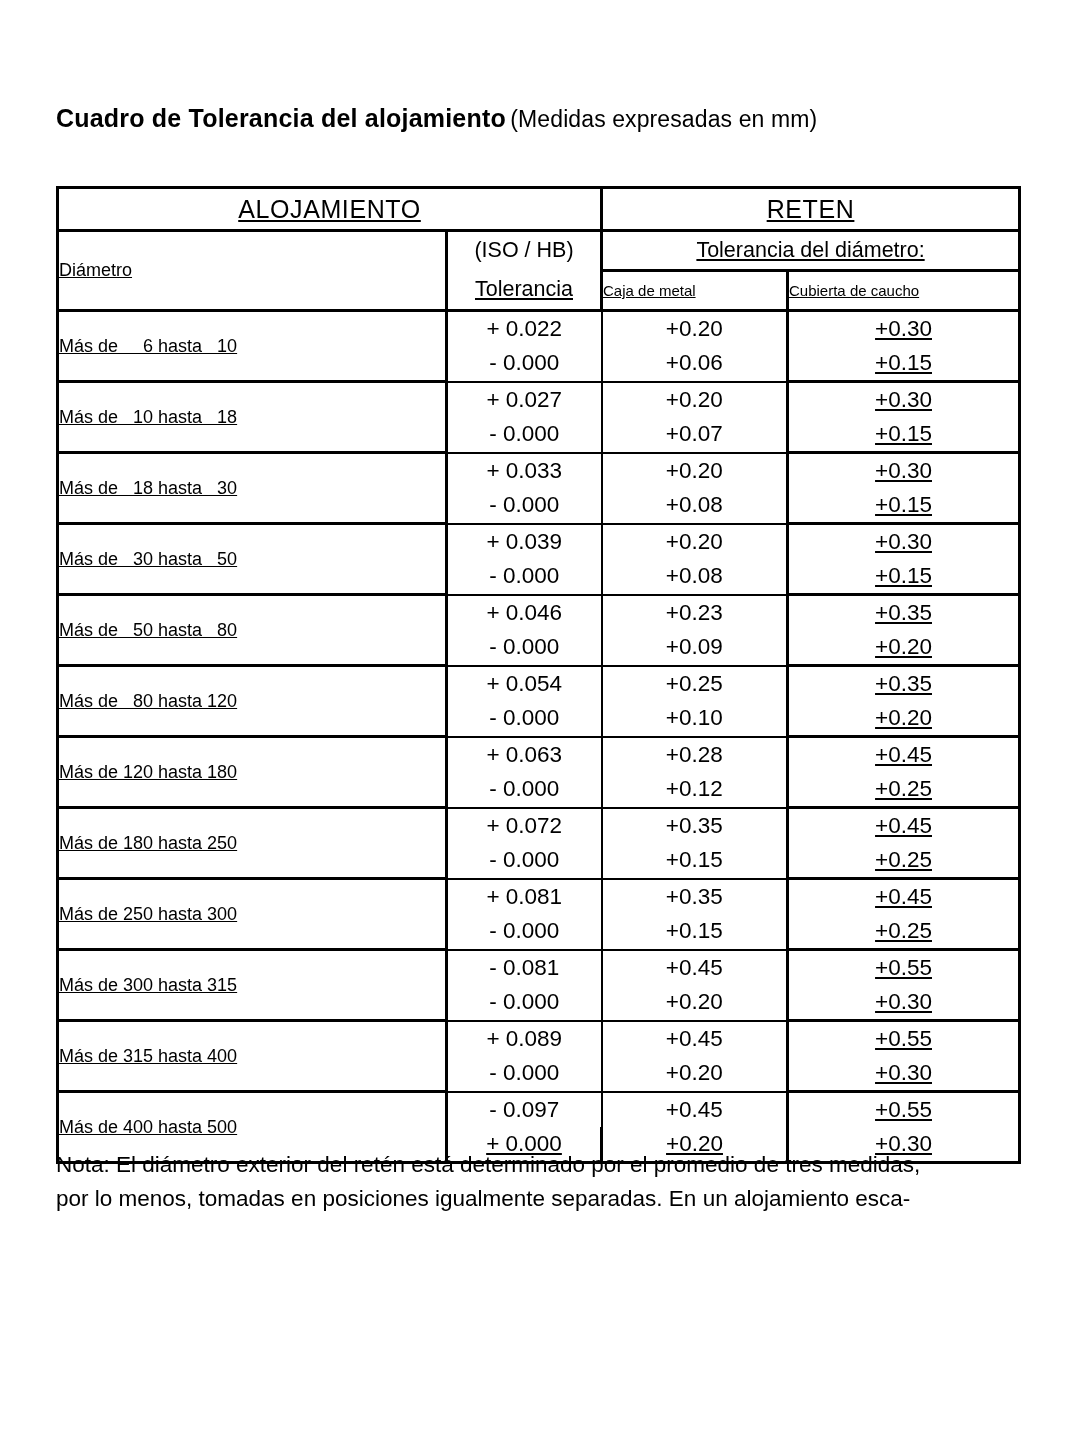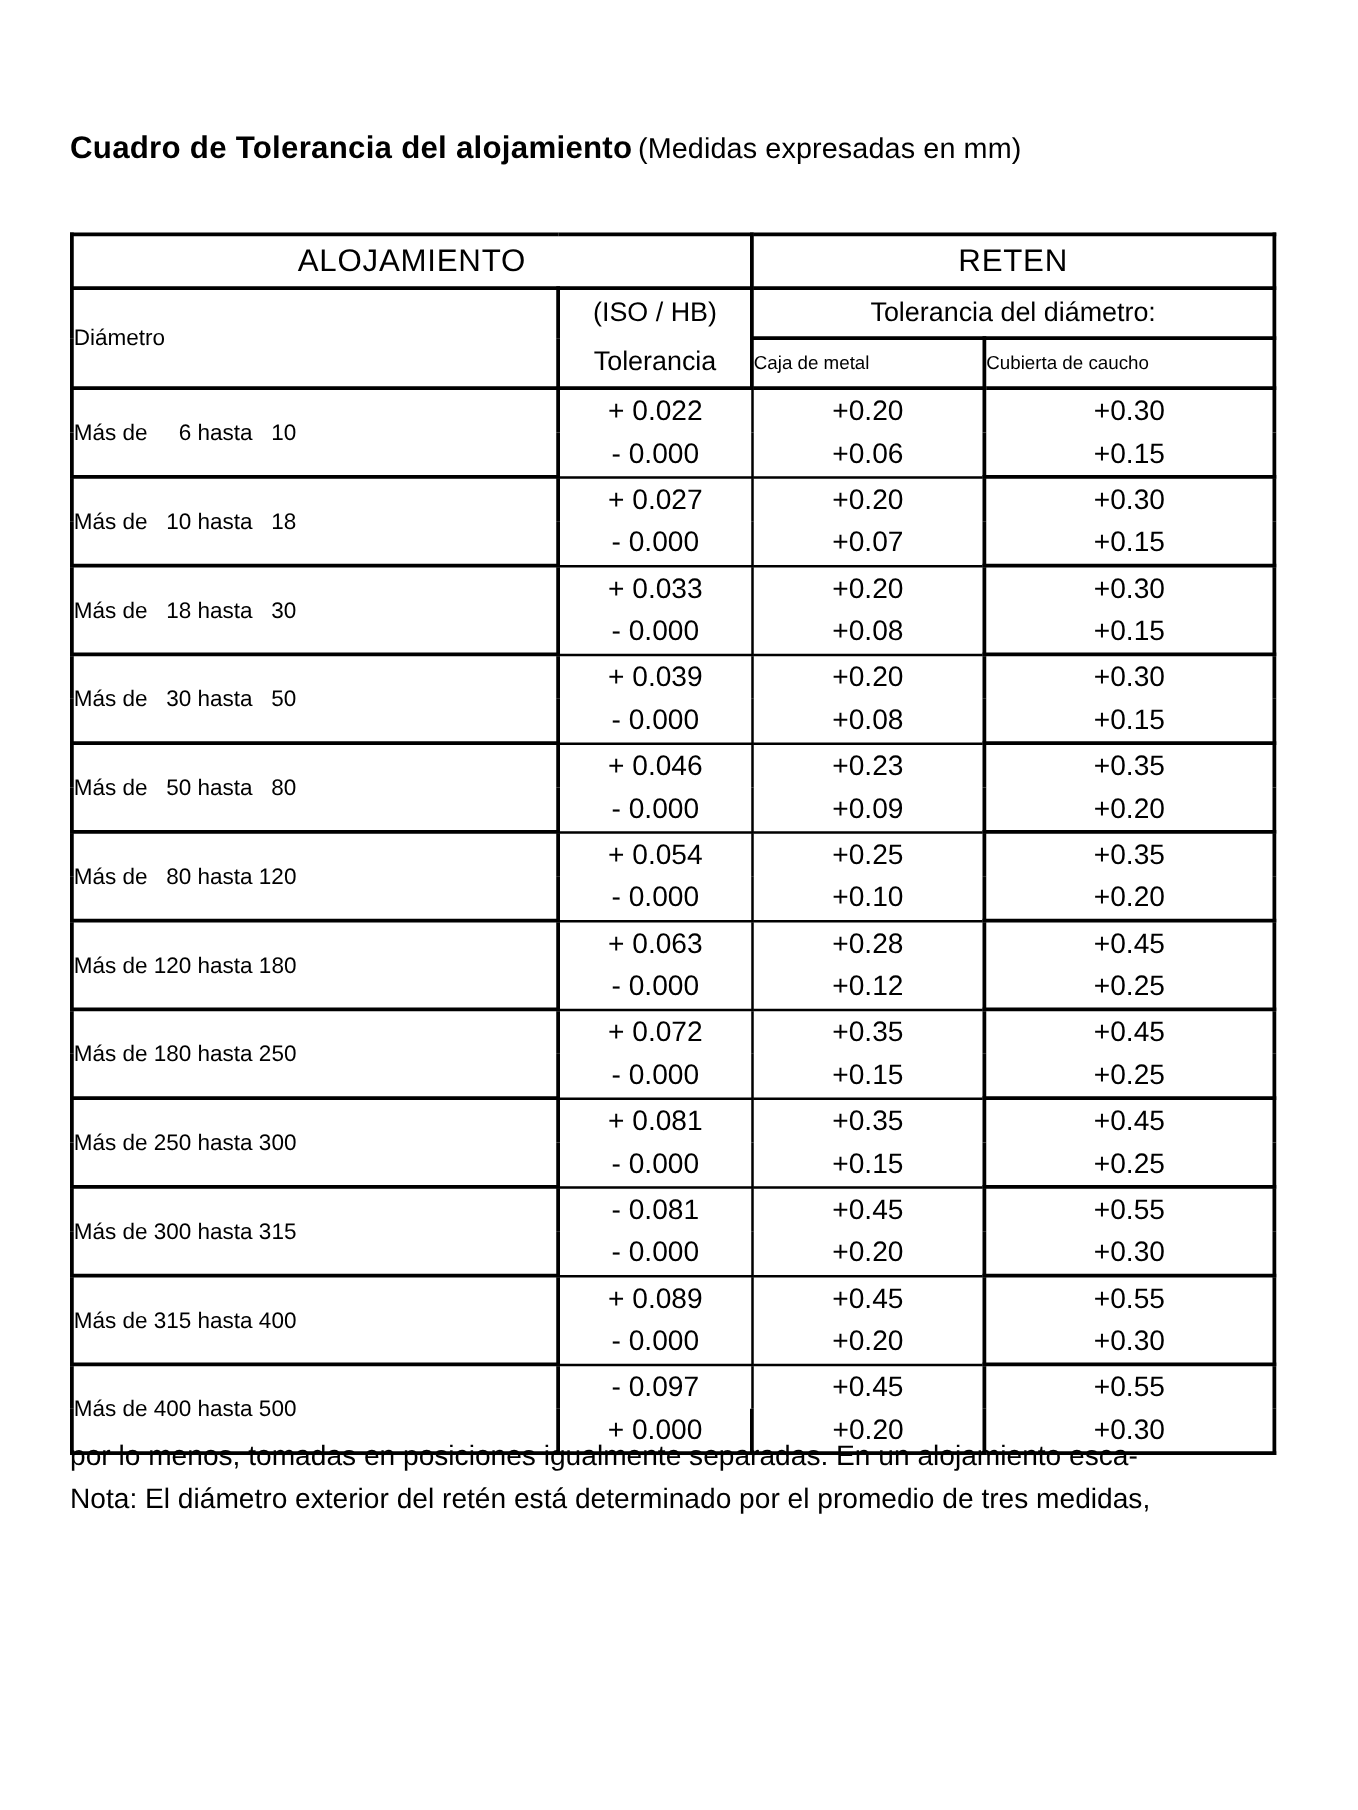--- a/index.html
+++ b/index.html
@@ -53,20 +53,21 @@
     font-size: 21.5px;
   }
   table.tol td, table.tol th {
     border: 2px solid #000000;
     padding: 0;
     vertical-align: middle;
     font-weight: normal;
   }
   .outer {
     border: 3px solid #000 !important;
+    text-decoration: underline;
   }
   
   col.c-diam { width: 389px; }
   col.c-tol  { width: 155px; }
   col.c-caja { width: 186px; }
   col.c-cub  { width: 232px; }
 
   .hdr-big {
     text-align: center;
     font-size: 25px;
@@ -302,17 +303,17 @@
         <tr>
           <td class="val lower outer">+ 0.000</td>
           <td class="val lower outer">+0.20</td>
           <td class="val lower outer">+0.30</td>
         </tr>
       </tbody>
     </table>
   </div>
 
   <div class="note">
+    <p>Nota: El diámetro exterior del retén está determinado por el promedio de tres medidas,</p>
     <p>por lo menos, tomadas en posiciones igualmente separadas. En un alojamiento esca-</p>
-    <p>Nota: El diámetro exterior del retén está determinado por el promedio de tres medidas,</p>
   </div>
 
 </div>
 
 </body></html>

